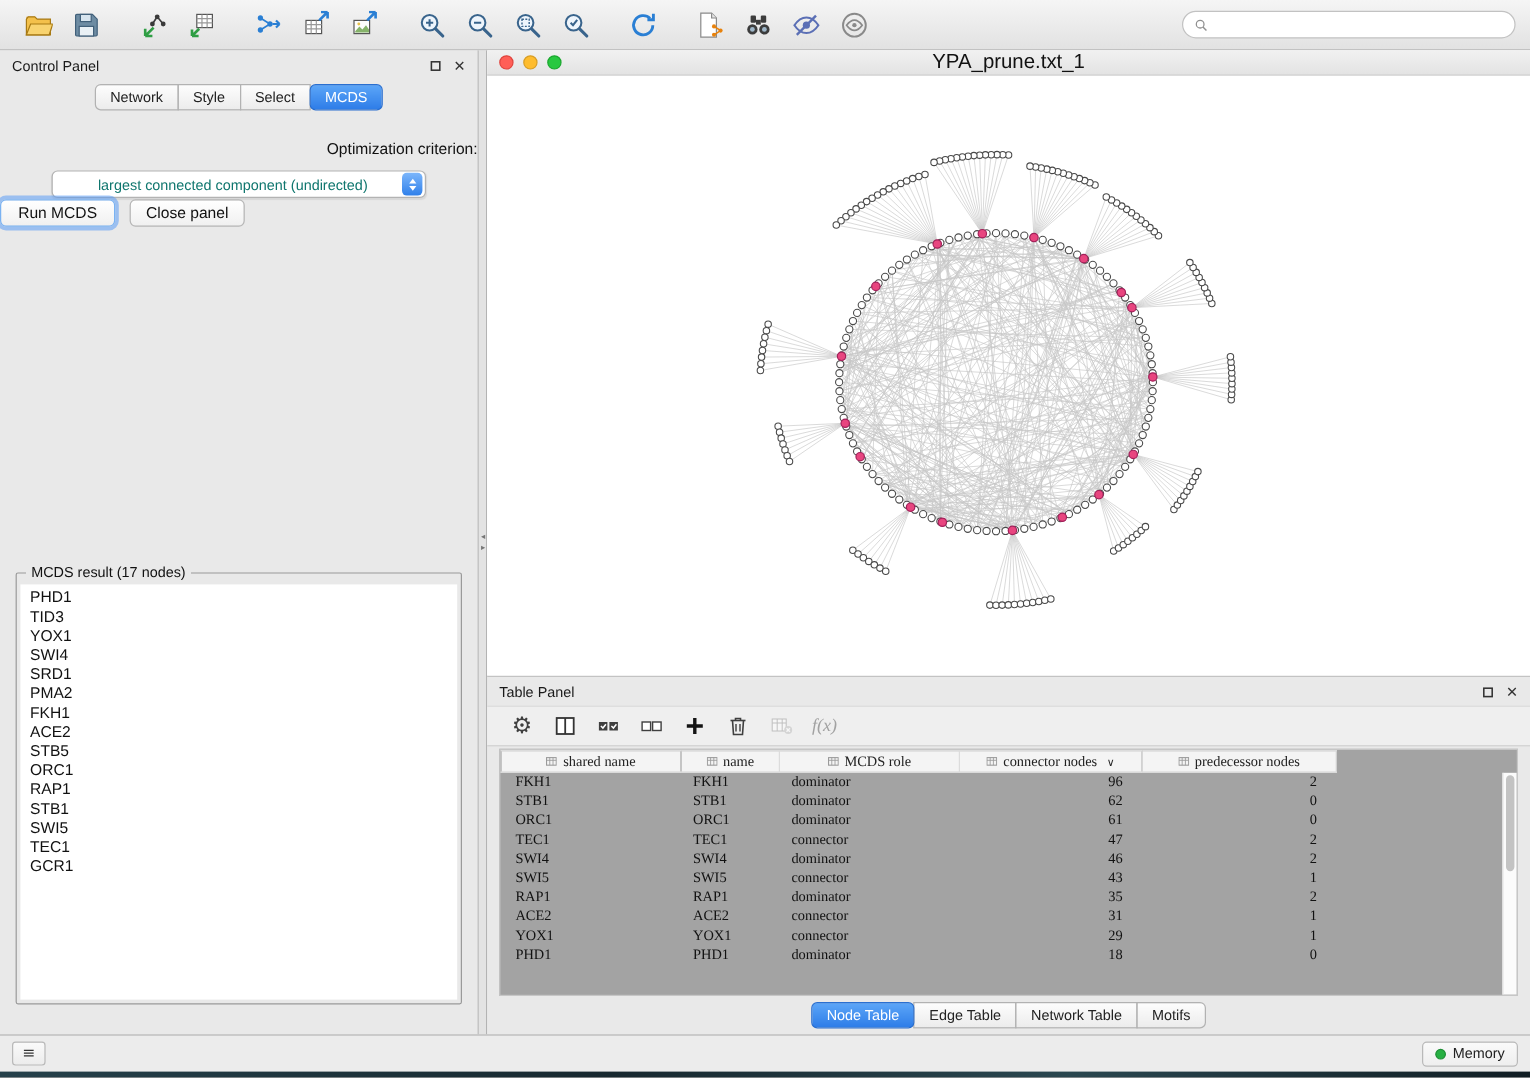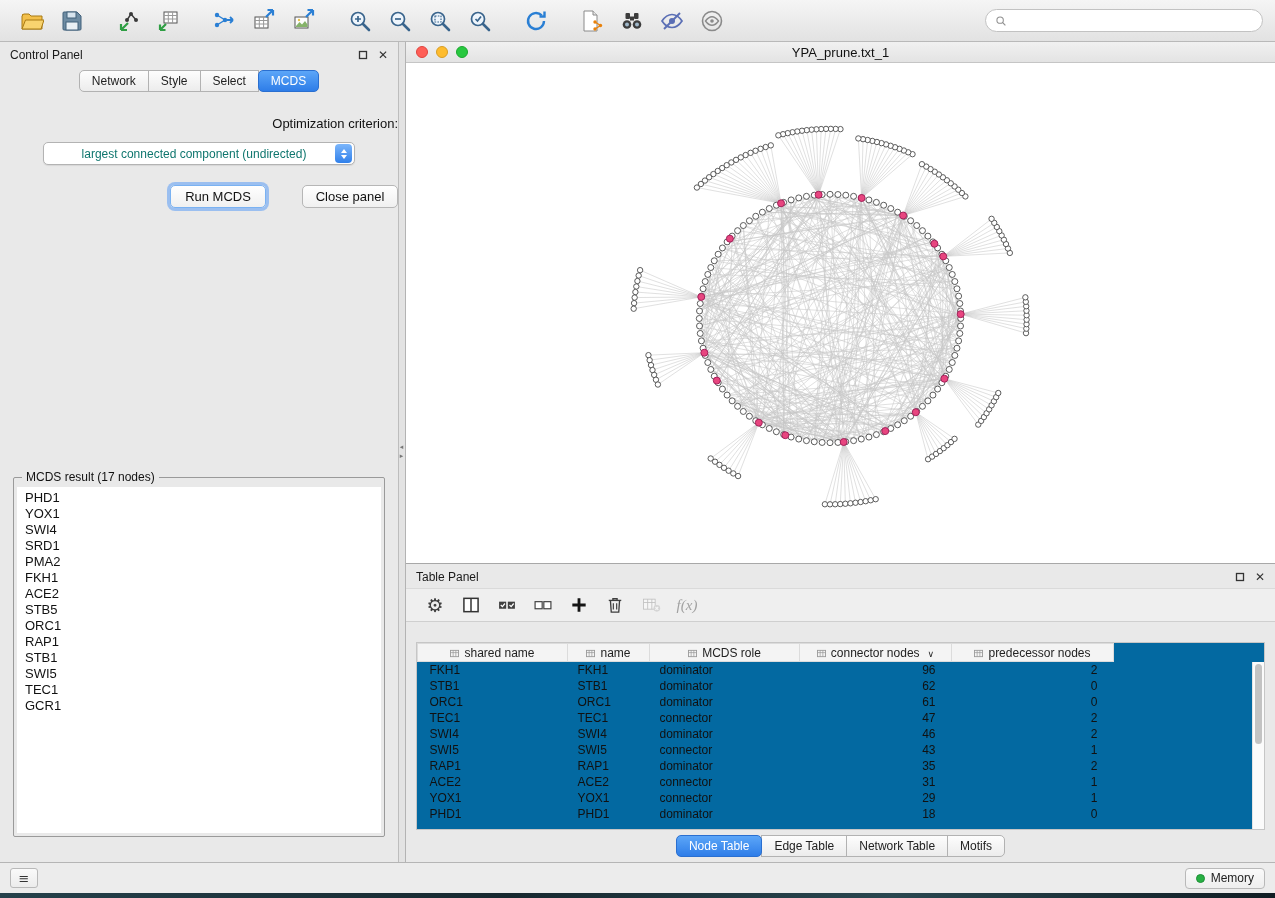--- a/index.html
+++ b/index.html
@@ -33,52 +33,52 @@
   .seg-tab:last-child{border-radius:0 5px 5px 0;padding-left:12px;}
   .seg-tab.active{background:linear-gradient(#5ca6f8,#2e7de8);border-color:#2a6fd0;color:#fff;border-radius:5px;position:relative;z-index:1;}
   .cp-body{height:372px;flex:0 0 372px;text-align:center;padding-top:18px;}
   .opt-label{font-size:13px;margin-bottom:11px;color:#111;text-align:right;}
   .dropdown{width:312px;height:23px;margin:0 auto;background:#fff;border:1px solid #b3b3b3;border-radius:5px;display:flex;align-items:center;padding-left:9px;cursor:pointer;box-shadow:0 1px 1px rgba(0,0,0,.08);}
   .dd-text{flex:1;text-align:center;font-size:12px;color:#0f766e;white-space:nowrap;overflow:hidden;}
   .dd-stepper{width:17px;height:19px;margin-right:2px;border-radius:4px;background:linear-gradient(#7cb6fb,#3080ea);display:flex;flex-direction:column;align-items:center;justify-content:center;gap:2px;}
   .dd-stepper i{display:block;width:0;height:0;border-left:3.5px solid transparent;border-right:3.5px solid transparent;}
   .dd-stepper .up{border-bottom:4px solid #fff;}
   .dd-stepper .dn{border-top:4px solid #fff;}
-  .btn-row{margin-top:20px;display:flex;justify-content:flex-end;gap:36px;}
+  .btn-row{margin-top:1px;display:flex;justify-content:flex-start;gap:12px;}
   .mac-btn{min-width:96px;height:23px;font-size:13px;font-family:inherit;color:#111;background:linear-gradient(#ffffff,#f0f0f0);border:1px solid #b6b6b6;border-radius:5px;cursor:pointer;padding:0 12px;}
   .mac-btn.focused{border-color:#7ab2f2;box-shadow:0 0 0 3px rgba(77,150,248,.5);}
   .result-box{flex:1;margin:0 13px 25px 13px;border:1px solid #9a9a9a;border-radius:2px;padding:3px;display:flex;flex-direction:column;min-height:0;background:#e9e9e9;}
   .result-box legend{font-size:12px;padding:0 4px;margin-left:5px;color:#111;}
   .mcds-list{flex:1;background:#fff;overflow:hidden;text-align:left;padding:3px 0;}
   .mcds-item{font-size:13px;line-height:16px;padding:0 8px;color:#111;cursor:default;}
 
   
   .splitter{width:8px;flex:0 0 8px;background:#e3e3e3;border-left:1px solid #bdbdbd;border-right:1px solid #b3b3b3;display:flex;align-items:center;justify-content:center;cursor:col-resize;}
   .grip{color:#777;font-size:7px;line-height:7px;writing-mode:vertical-rl;letter-spacing:1px;}
 
   
   .right-pane{flex:1;display:flex;flex-direction:column;min-width:0;}
   .network-window{height:522px;flex:0 0 522px;background:#fff;display:flex;flex-direction:column;border-bottom:1px solid #a8a8a8;}
   .net-titlebar{height:21px;flex:0 0 21px;background:linear-gradient(#f1f1f1,#e3e3e3);border-bottom:1px solid #c5c5c5;display:flex;align-items:center;position:relative;}
   .traffic{position:absolute;left:10px;top:0;bottom:0;display:flex;align-items:center;gap:8px;}
   .tl{width:12px;height:12px;border-radius:50%;display:inline-block;cursor:pointer;}
   .tl.red{background:#ff5f57;border:1px solid #e0443e;}
   .tl.yellow{background:#febc2e;border:1px solid #d89e24;}
   .tl.green{background:#28c840;border:1px solid #1ba82f;}
-  .net-title{margin:0 auto;font-size:13px;color:#111;text-align:right;}
+  .net-title{margin:0 auto;font-size:17px;color:#111;text-align:right;}
   #net-svg{width:100%;height:501px;display:block;background:#fff;}
 
   
   .table-panel{flex:1;background:#e9e9e9;display:flex;flex-direction:column;min-height:0;}
   .tp-toolbar{height:34px;flex:0 0 34px;margin-top:2px;background:#efefef;border-top:1px solid #dadada;border-bottom:1px solid #cfcfcf;display:flex;align-items:center;gap:6px;padding:0 14px;}
   .tp-btn{width:30px;height:28px;border:none;background:transparent;display:flex;align-items:center;justify-content:center;cursor:pointer;}
   .tp-btn svg{width:20px;height:20px;}
   .glyph{font-family:"DejaVu Sans",sans-serif;}
   .fx{font-family:"Liberation Serif","DejaVu Serif",serif;font-style:italic;font-size:15px;color:#a2a2a2;}
-  .table-area{flex:1;margin:20px 10px 4px 10px;background:#0369a1;border:1px solid #c6c6c6;position:relative;overflow:hidden;}
+  .table-area{flex:1;margin:2px 10px 4px 10px;background:#a3a3a3;border:1px solid #c6c6c6;position:relative;overflow:hidden;font-family:Liberation Serif, serif;}
   table.node-table{border-collapse:collapse;table-layout:fixed;}
   .node-table th{height:18px;background:#f4f4f4;border:1px solid #dcdcdc;font-weight:400;font-size:12px;color:#222;text-align:center;white-space:nowrap;overflow:hidden;padding:0 4px;cursor:pointer;}
   .node-table th .col-ico{width:9px;height:9px;margin-right:5px;vertical-align:-1px;}
   .node-table th .sort{margin-left:8px;font-size:9px;color:#222;}
   .node-table td{font-size:12px;height:16px;padding:0 10px;color:#111;white-space:nowrap;overflow:hidden;}
   .node-table td.num{text-align:right;padding-right:16px;}
   .node-table td:first-child{padding-left:12px;}
   .vscroll{position:absolute;top:19px;right:0;bottom:0;width:12px;background:#fbfbfb;border-left:1px solid #e4e4e4;}
   .vscroll .thumb{position:absolute;top:2px;left:2px;width:7px;height:80px;border-radius:4px;background:#c3c3c3;cursor:pointer;}
   .tp-tabs{height:28px;flex:0 0 28px;display:flex;justify-content:center;align-items:center;padding-bottom:4px;}
@@ -300,20 +300,21 @@
         </div>
         <div class="btn-row">
           <button class="mac-btn focused">Run MCDS</button>
           <button class="mac-btn">Close panel</button>
         </div>
       </div>
       <fieldset class="result-box">
         <legend>MCDS result (17 nodes)</legend>
         <div class="mcds-list">
             <div class="mcds-item">PHD1</div>
+            <div class="mcds-item">TID3</div>
             <div class="mcds-item">YOX1</div>
             <div class="mcds-item">SWI4</div>
             <div class="mcds-item">SRD1</div>
             <div class="mcds-item">PMA2</div>
             <div class="mcds-item">FKH1</div>
             <div class="mcds-item">ACE2</div>
             <div class="mcds-item">STB5</div>
             <div class="mcds-item">ORC1</div>
             <div class="mcds-item">RAP1</div>
             <div class="mcds-item">STB1</div>

